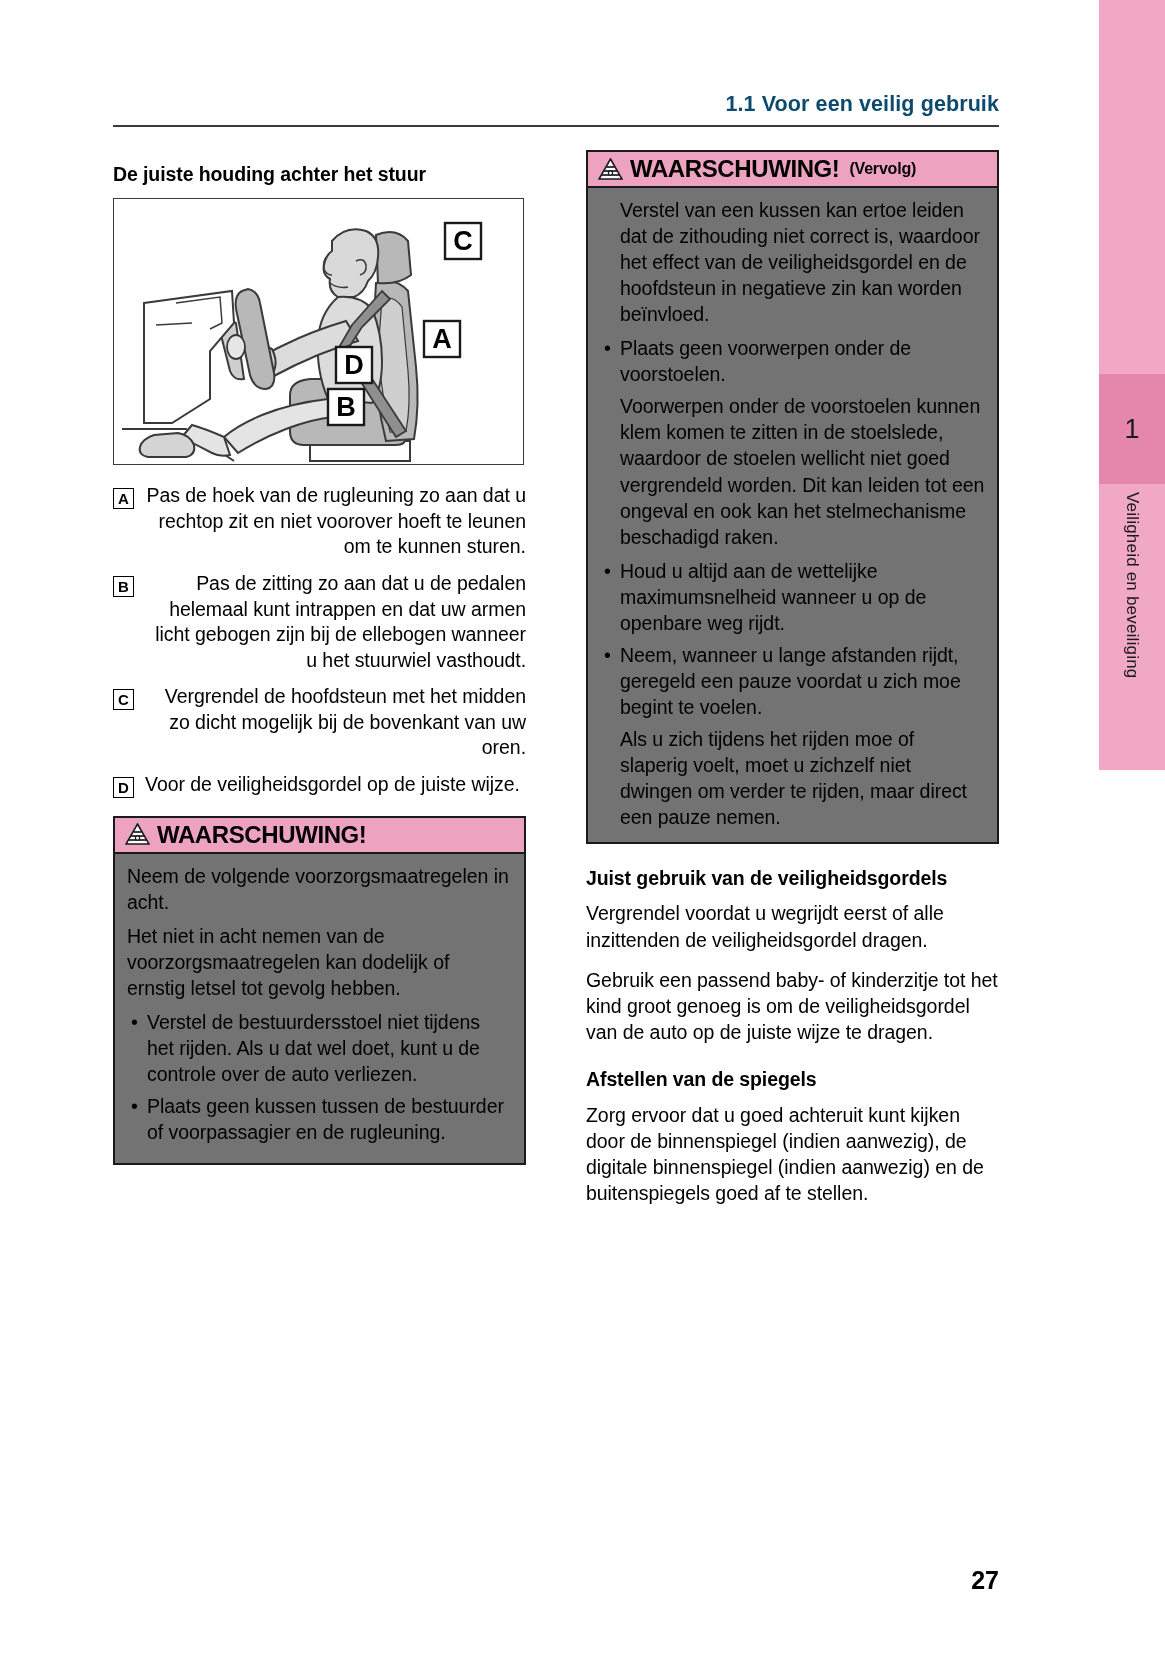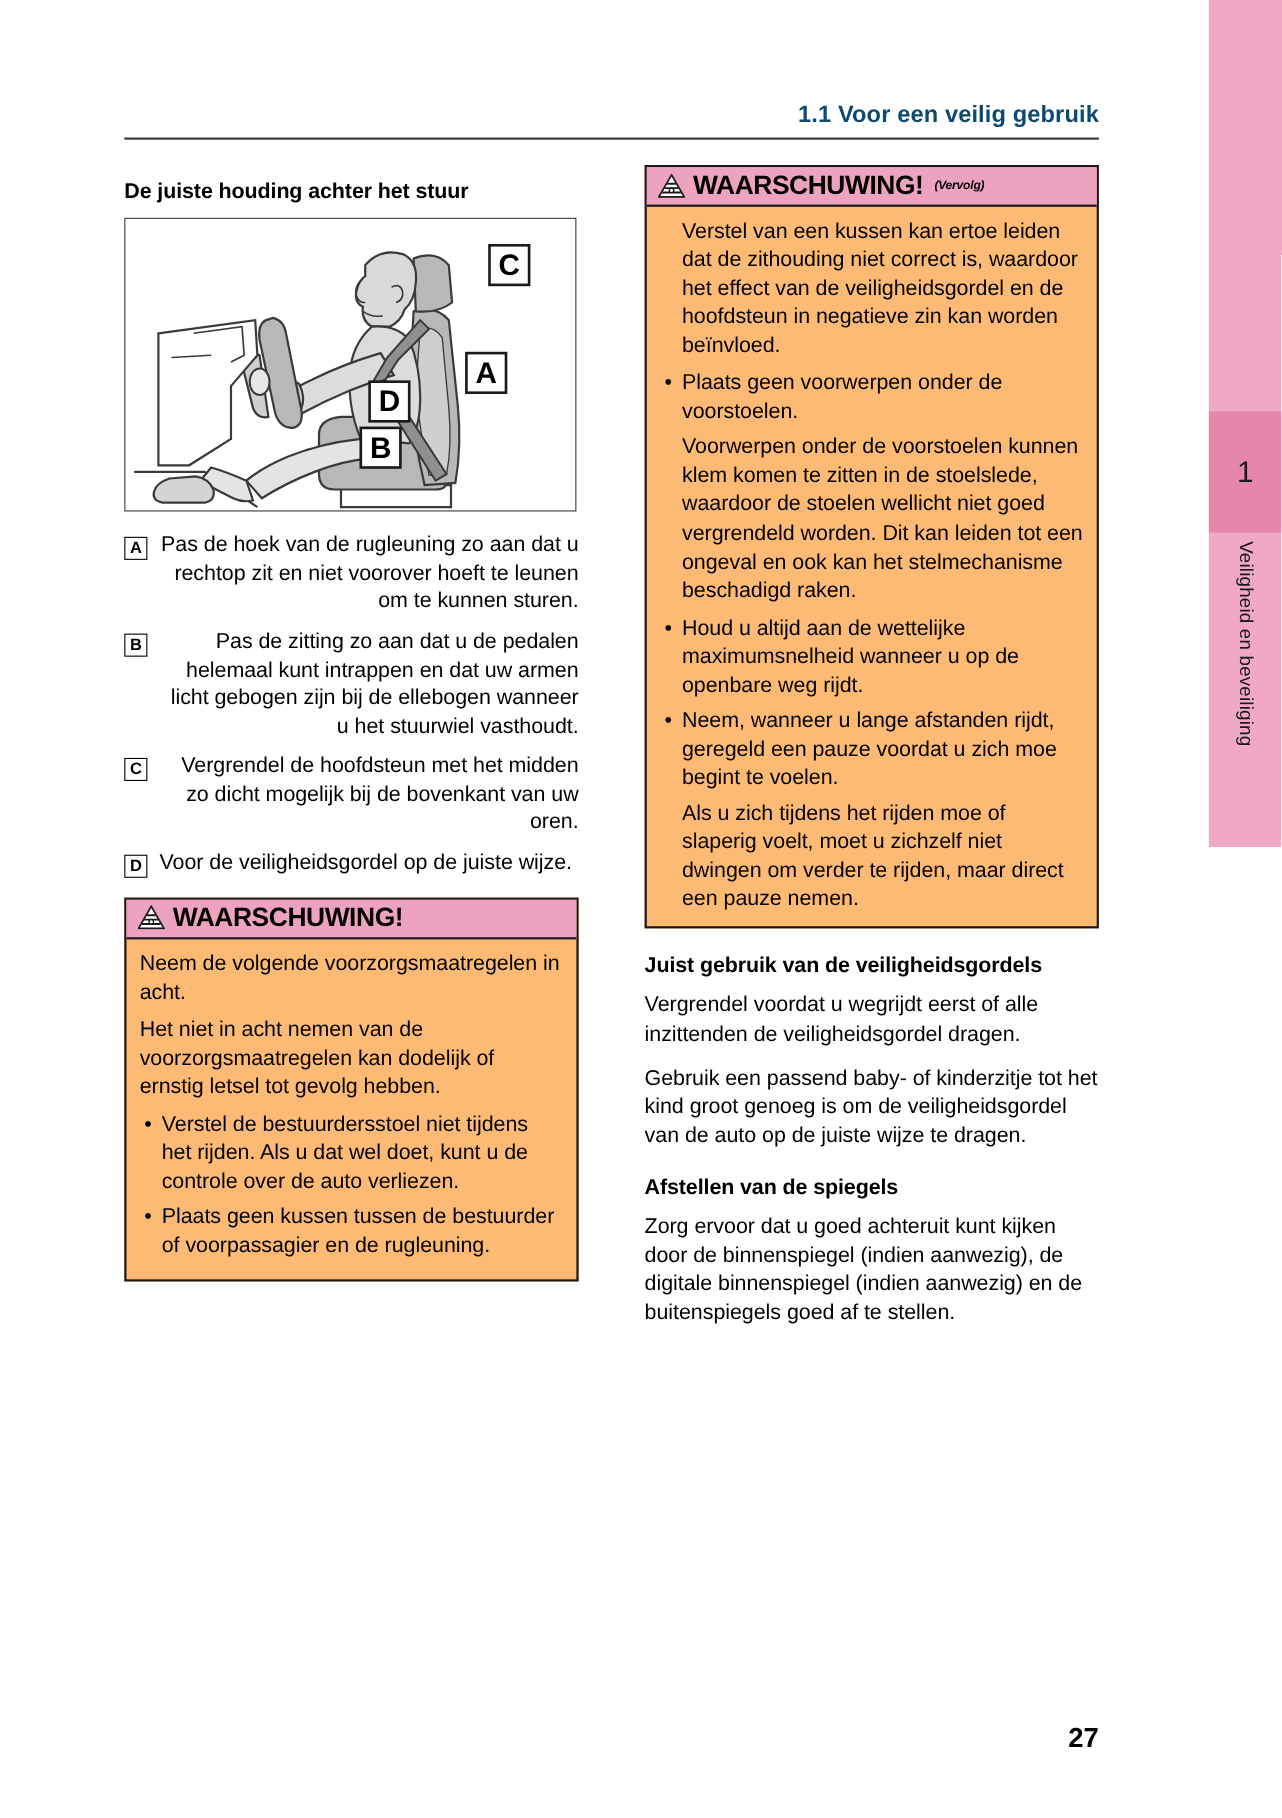--- a/index.html
+++ b/index.html
@@ -156,41 +156,40 @@
     font-size: 19.5px;
     line-height: 1.31;
     letter-spacing: -0.05px;
     text-align: right;
   }
 
   
   .warning-box {
     border: 2px solid #1a1a1a;
     box-sizing: border-box;
-    background: #fdba74;
+    background: #737373;
     margin: 4px 0 20px 0;
   }
   .warning-header {
     background: #eda3bf;
     border-bottom: 2px solid #1a1a1a;
     padding: 4px 8px 5px 10px;
     display: flex;
     align-items: center;
     gap: 7px;
   }
   .warning-title {
     font-size: 24px;
     font-weight: bold;
     letter-spacing: -0.4px;
     line-height: 1.05;
   }
   .warning-cont {
-    font-size: 11px;
-    font-weight: bold;
-    font-style: italic;
+    font-size: 16px;
+    font-weight: bold;
     letter-spacing: -0.2px;
     margin-left: 3px;
   }
   .warning-body {
     padding: 9px 12px 12px 12px;
   }
   .warning-body p {
     font-size: 19.5px;
     line-height: 1.335;
     margin: 0 0 8px 0;

